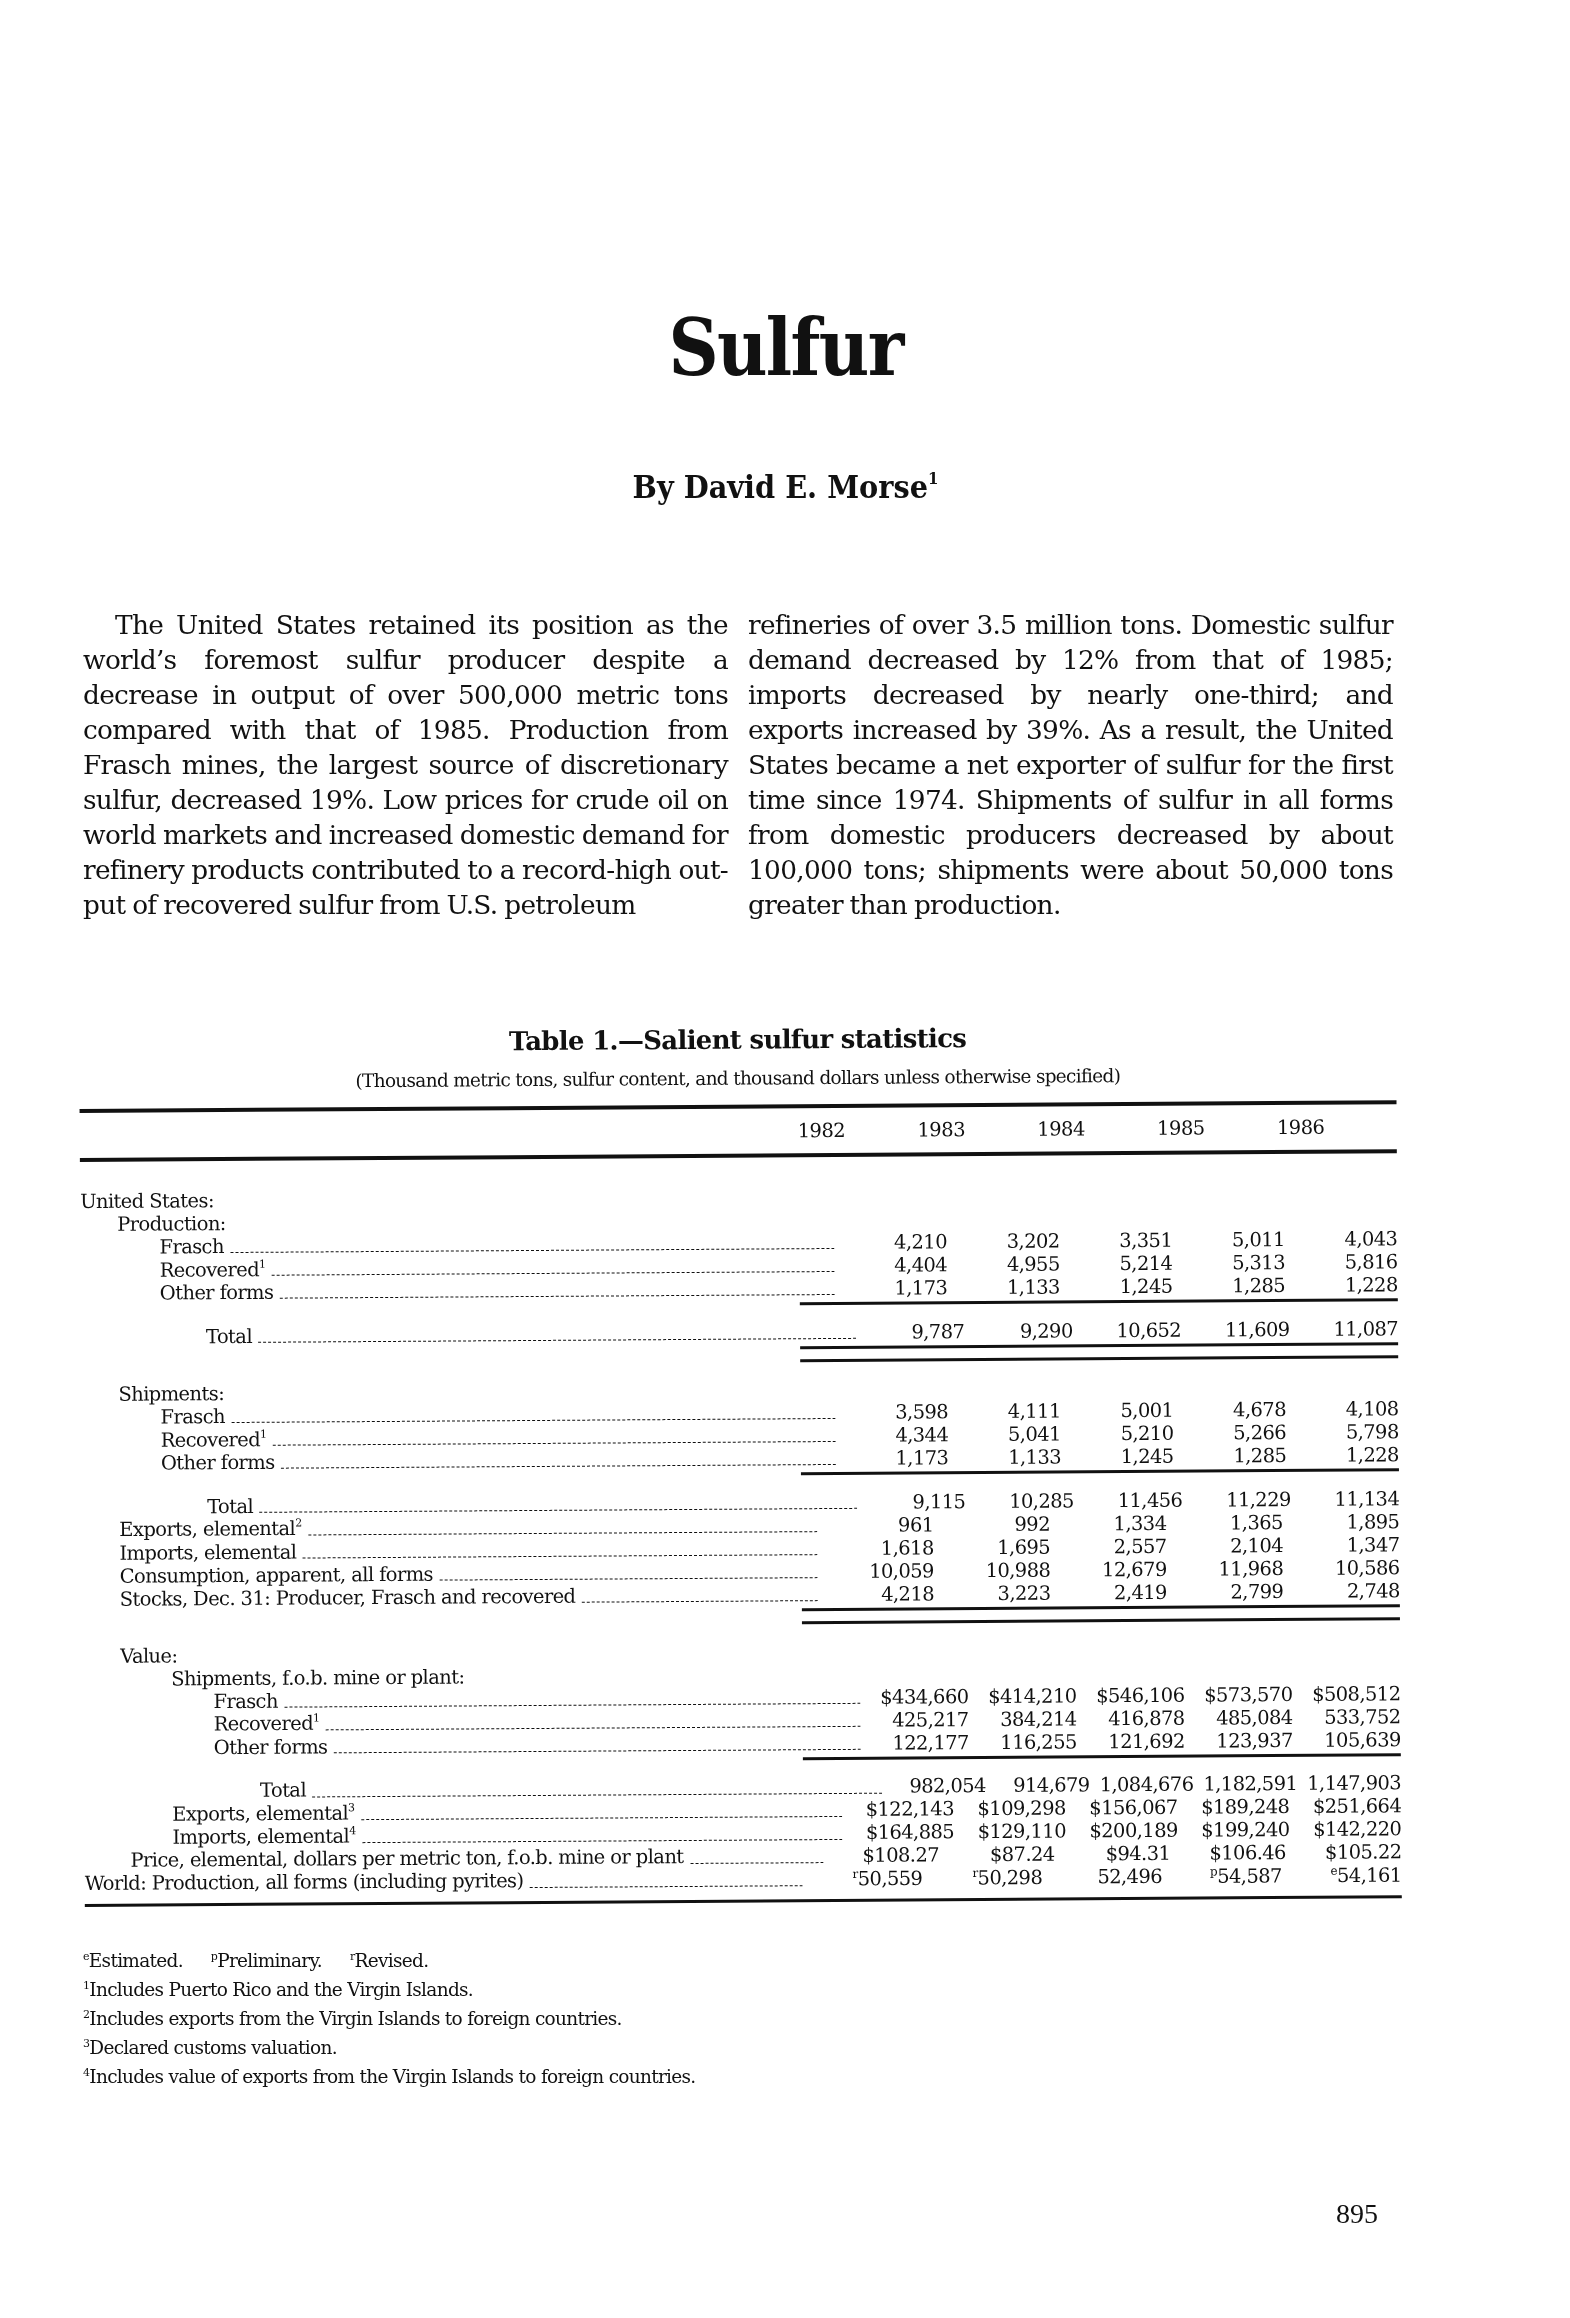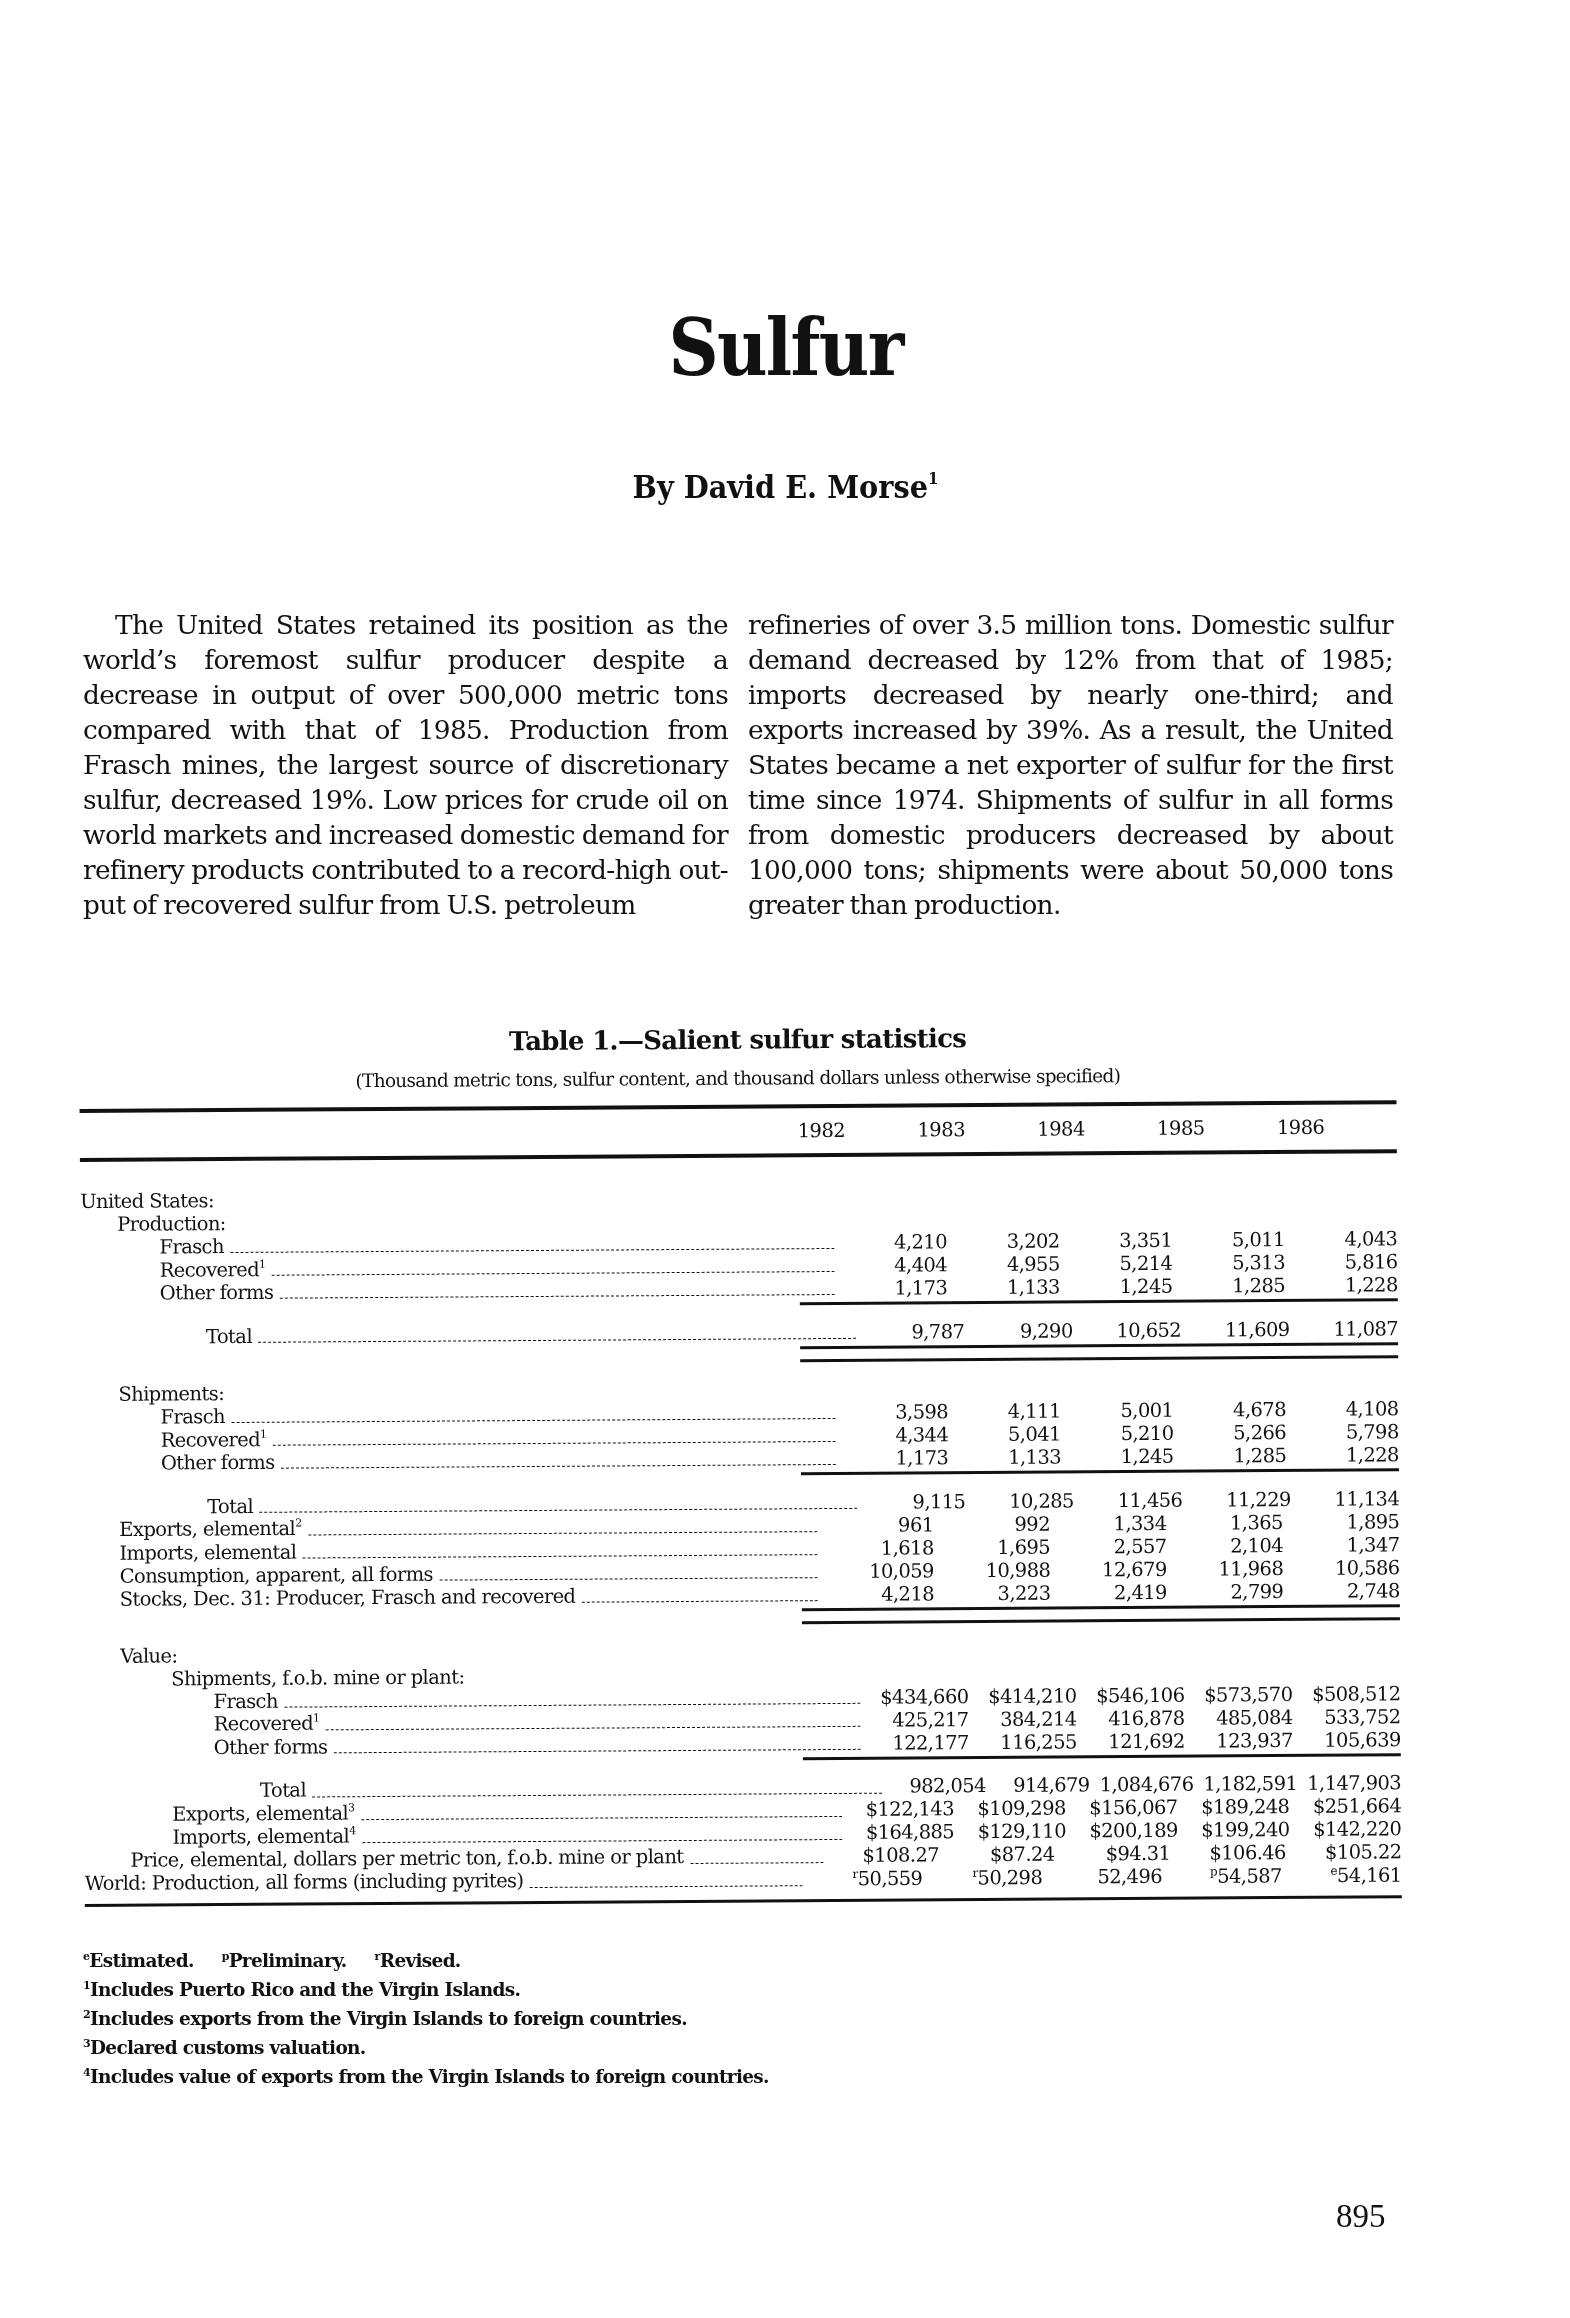--- a/index.html
+++ b/index.html
@@ -62,27 +62,27 @@
   .ind-v2 { padding-left: 88px; }
   .ind-price { padding-left: 46px; }
   .gap-s { height: 14px; }
   .gap-m { height: 28px; }
   .sum-rule { display: flex; }
   .sum-rule .lbl { width: 719px; }
   .sum-rule .line { flex: 1; border-top: 3.2px solid #111; margin: 1.9px 0; }
 
   .footnotes {
     position: absolute; top: 1945px; left: 83px; width: 927px;
-    font-size: 18.5px; line-height: 24.6px; letter-spacing: -0.7px; font-weight: bold;
+    font-size: 18.5px; line-height: 24.6px; letter-spacing: -0.7px;
   }
   .footnotes sup { font-size: 11px; vertical-align: 7.4px; }
   .footnotes .fn-row span.sp { display: inline-block; width: 28px; }
   .page-no {
     position: absolute; top: 2198px; left: 1336px;
-    font-family: "Liberation Serif", serif; font-size: 33px;
+    font-family: "Liberation Serif", serif; font-size: 28px;
   }
 </style>
 </head>
 <body>
 
 <div class="title">Sulfur</div>
 <div class="byline"><span>By David E. Morse</span><sup>1</sup></div>
 
 <div class="col left">The United States retained its position as the world’s foremost sulfur producer despite a decrease in output of over 500,000 metric tons compared with that of 1985. Production from Frasch mines, the largest source of discretionary sulfur, decreased 19%. Low prices for crude oil on world markets and increased domestic demand for refinery products contributed to a record-high out-put of recovered sulfur from U.S. petroleum</div>
 <div class="col right">refineries of over 3.5 million tons. Domestic sulfur demand decreased by 12% from that of 1985; imports decreased by nearly one-third; and exports increased by 39%. As a result, the United States became a net exporter of sulfur for the first time since 1974. Shipments of sulfur in all forms from domestic producers decreased by about 100,000 tons; shipments were about 50,000 tons greater than production.</div>

